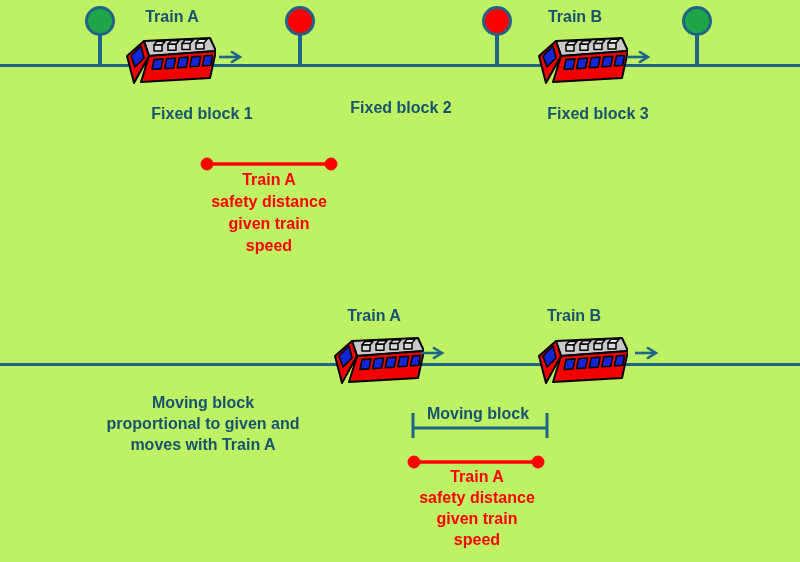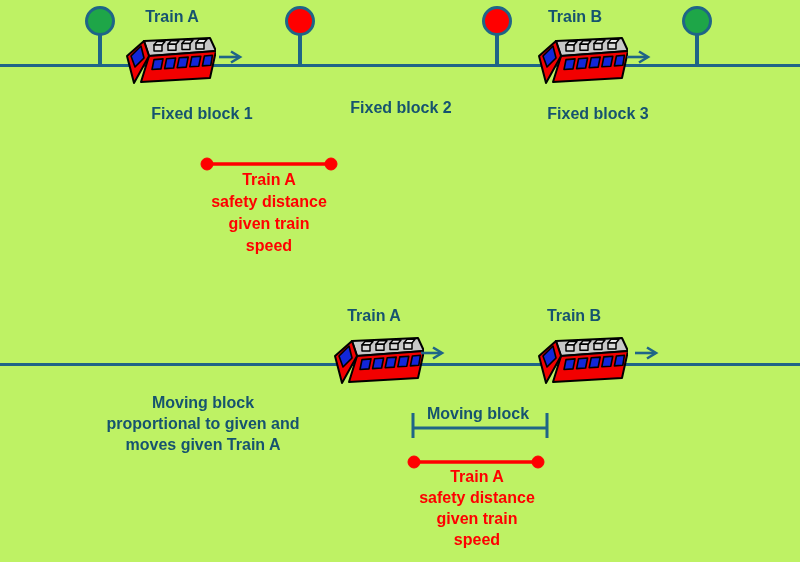--- a/index.html
+++ b/index.html
@@ -214,21 +214,21 @@
         <g stroke="var(--line)" stroke-width="2.6" fill="none">
           <line x1="1" y1="7" x2="20" y2="7"></line>
           <polyline points="13,1.5 22,7 13,12.5"></polyline>
         </g>
       </svg>
   </div>
 
   <div class="desc" style="left:203px; top:392px">
     <div>Moving block</div>
     <div>proportional to given and</div>
-    <div>moves given Train A</div>
+    <div>moves with Train A</div>
   </div>
 
   <div class="lbl" style="left:478px; top:405px">Moving block</div>
 
   <div class="svg-abs" style="left:410px; top:411px">
     <svg width="140" height="30" viewBox="0 0 140 30">
         <g stroke="var(--line)" stroke-width="3" fill="none">
           <line x1="3" y1="2" x2="3" y2="27"></line>
           <line x1="137" y1="2" x2="137" y2="27"></line>
           <line x1="3" y1="17" x2="137" y2="17"></line>

